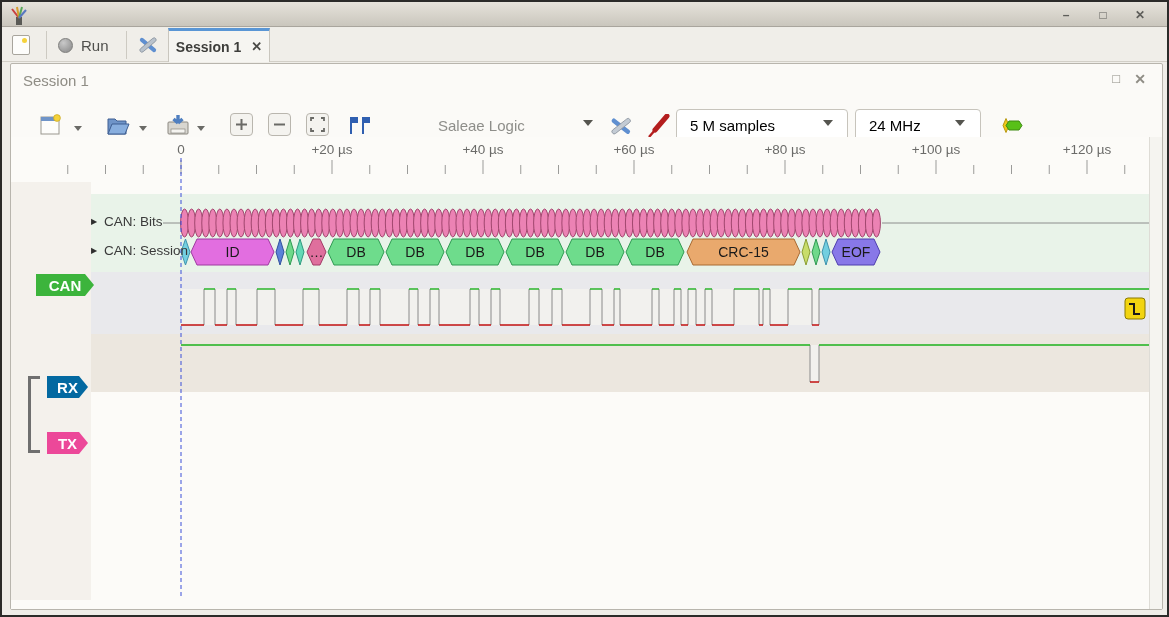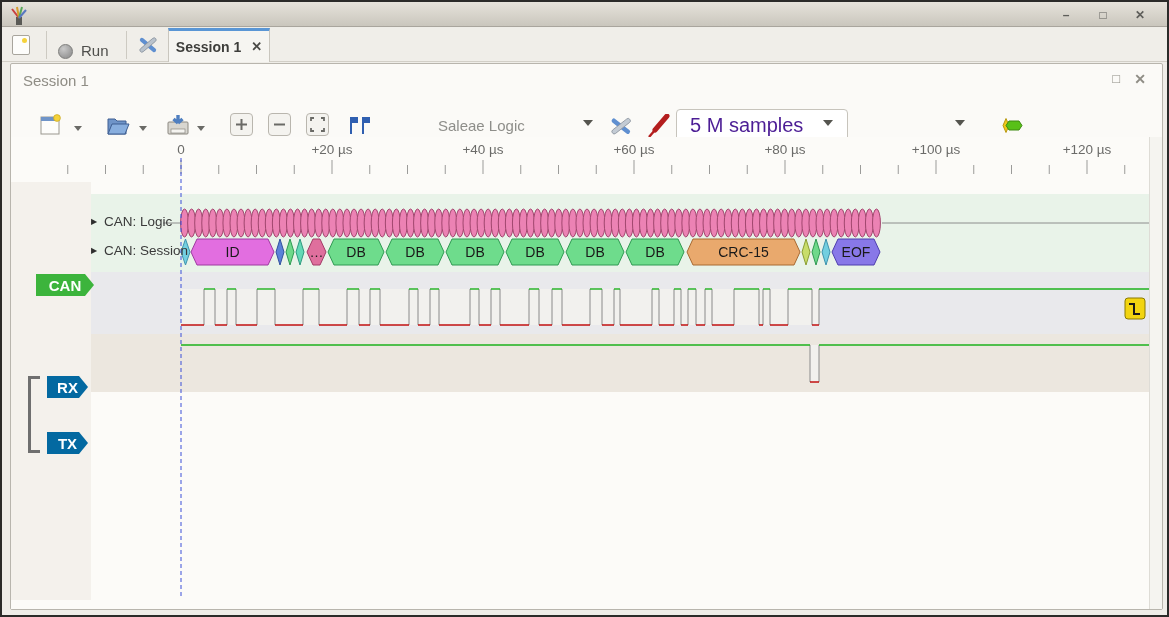--- a/index.html
+++ b/index.html
@@ -22,21 +22,21 @@
   .win-min { right:92px; } .win-max { right:55px; } .win-close { right:18px; }
 
   
   .main-toolbar { position:absolute; left:0; top:28px; width:1165px; height:34px;
                   background:#f0eee9; border-bottom:1px solid #d2cfc7; }
   .mt-sep { position:absolute; top:3px; width:1px; height:28px; background:#cdcac2; }
   .mt-newsession { position:absolute; left:10px; top:7px; width:18px; height:20px;
                    background:#fdfdfb; border:1px solid #a8a59d; border-radius:2px; }
   .mt-newsession::after { content:""; position:absolute; right:2px; top:2px; width:5px; height:5px;
                    background:#f5d23a; border-radius:50%; }
-  .run-button { position:absolute; left:56px; top:3px; height:28px; display:flex; align-items:flex-end; gap:8px; }
+  .run-button { position:absolute; left:56px; top:3px; height:28px; display:flex; align-items:center; gap:8px; }
   .run-circle { width:15px; height:15px; border-radius:50%;
                 background:radial-gradient(circle at 35% 30%, #c9c9c9, #9a9a9a 70%);
                 border:1px solid #7d7d7b; }
   .run-label { font-size:15px; color:#4f4f4c; }
   .mt-settings { position:absolute; left:134px; top:6px; width:24px; height:22px; }
   .session-tab { position:absolute; left:166px; top:0; width:102px; height:34px;
                  background:#f6f5f1; border-left:1px solid #c9c6be; border-right:1px solid #c9c6be;
                  border-top:3px solid #5a96d5; display:flex; align-items:center;
                  justify-content:center; gap:10px; }
   .session-tab-label { font-size:14px; font-weight:bold; color:#3d3d3a; }
@@ -55,21 +55,21 @@
   .tool-icon { position:absolute; top:8px; }
   .caret { position:absolute; top:20px; width:0; height:0; border-left:4px solid transparent;
            border-right:4px solid transparent; border-top:5px solid #6a6a66; }
   .sq-btn { position:absolute; top:7px; width:23px; height:23px; background:#f4f3ef;
             border:1px solid #b9b6ae; border-radius:4px; }
   .combo-flat { position:absolute; top:3px; height:32px; display:flex; align-items:center; }
   .combo-flat .combo-text { font-size:15px; color:#8e8e8a; }
   .combo-box { position:absolute; top:3px; height:32px; background:#ffffff;
                border:1px solid #c7c4bc; border-radius:4px; display:flex; align-items:center;
                padding-left:13px; }
-  .combo-box .combo-text { font-size:20px; color:#4c1d95; }
+  .combo-box .combo-text { font-size:15px; color:#000000; }
   .combo-caret { position:absolute; top:14px; width:0; height:0; border-left:5px solid transparent;
                  border-right:5px solid transparent; border-top:6px solid #55554f; }
 
   
   .trace-view { position:absolute; left:0; top:73px; width:1151px; height:472px;
                 background:#fcfbf8; overflow:hidden; }
   .left-margin { position:absolute; left:0; top:45px; width:80px; height:418px; background:#f4f1ec; }
   .right-gutter { position:absolute; right:0; top:0; width:13px; height:472px;
                   background:#f5f4f0; border-left:1px solid #dedcd6; }
   .trace-svg { position:absolute; left:0; top:0; }
@@ -184,20 +184,23 @@
       <svg class="tool-icon" style="left:634px;" width="26" height="25" viewBox="0 0 26 25">
         <path d="M22 2 L10 16" stroke="#b41e1e" stroke-width="5" stroke-linecap="round"></path>
         <path d="M10 16 L4 23" stroke="#b41e1e" stroke-width="2.4"></path>
       </svg>
 
       <div class="combo-box" style="left:665px; width:172px;">
         <span class="combo-text">5 M samples</span>
       </div>
       <div class="combo-caret" style="left:812px;"></div>
 
+      <div class="combo-box" style="left:844px; width:126px;">
+        <span class="combo-text">24 MHz</span>
+      </div>
       <div class="combo-caret" style="left:944px;"></div>
 
       <svg class="tool-icon" style="left:988px; top:11px;" width="26" height="17" viewBox="0 0 26 17">
         <path d="M4 8.5 L7 1.5 L10 8.5 L7 15.5 z" fill="#f0c818" stroke="#b89810"></path>
         <path d="M10 4 h10 l3 4.5 l-3 4.5 h-10 l-3 -4.5 z" fill="#58c018" stroke="#3d8a10"></path>
       </svg>
     </div>
 
     <div class="trace-view">
       <div class="left-margin"></div>
@@ -519,32 +522,32 @@
             <line x1="807" y1="343" x2="807" y2="380" stroke="#8a8a8a"></line>
             <line x1="816" y1="343" x2="816" y2="380" stroke="#8a8a8a"></line>
             <line x1="178" y1="343" x2="807" y2="343" stroke="#1db21d" stroke-width="1.4"></line>
             <line x1="816" y1="343" x2="1146" y2="343" stroke="#1db21d" stroke-width="1.4"></line>
             <line x1="807" y1="380" x2="816" y2="380" stroke="#bf0000" stroke-width="1.4"></line>
           </g>
           <line x1="178" y1="156" x2="178" y2="595" stroke="#3b4fd8" stroke-width="1" stroke-dasharray="4 3"></line>
         </svg>
 
       <span class="expander" style="left:80px; top:80px;">▶</span>
-      <span class="row-label" style="left:93px; top:77px;">CAN: Logic</span>
+      <span class="row-label" style="left:93px; top:77px;">CAN: Bits</span>
       <span class="expander" style="left:80px; top:109px;">▶</span>
       <span class="row-label" style="left:93px; top:106px;">CAN: Session</span>
 
       <div class="tag" style="left:25px; top:137px; width:58px; height:22px; background:#3cb43c;">
         <span>CAN</span>
       </div>
       <div class="bracket"></div>
       <div class="tag" style="left:36px; top:239px; width:41px; height:22px; background:#0369a1;">
         <span>RX</span>
       </div>
-      <div class="tag" style="left:36px; top:295px; width:41px; height:22px; background:#0369a1;justify-content:center;">
+      <div class="tag" style="left:36px; top:295px; width:41px; height:22px; background:#ec4899;justify-content:center;">
         <span>TX</span>
       </div>
 
       <div class="right-gutter"></div>
 
     </div>
   </div>
 </div>
 
 </body></html>

